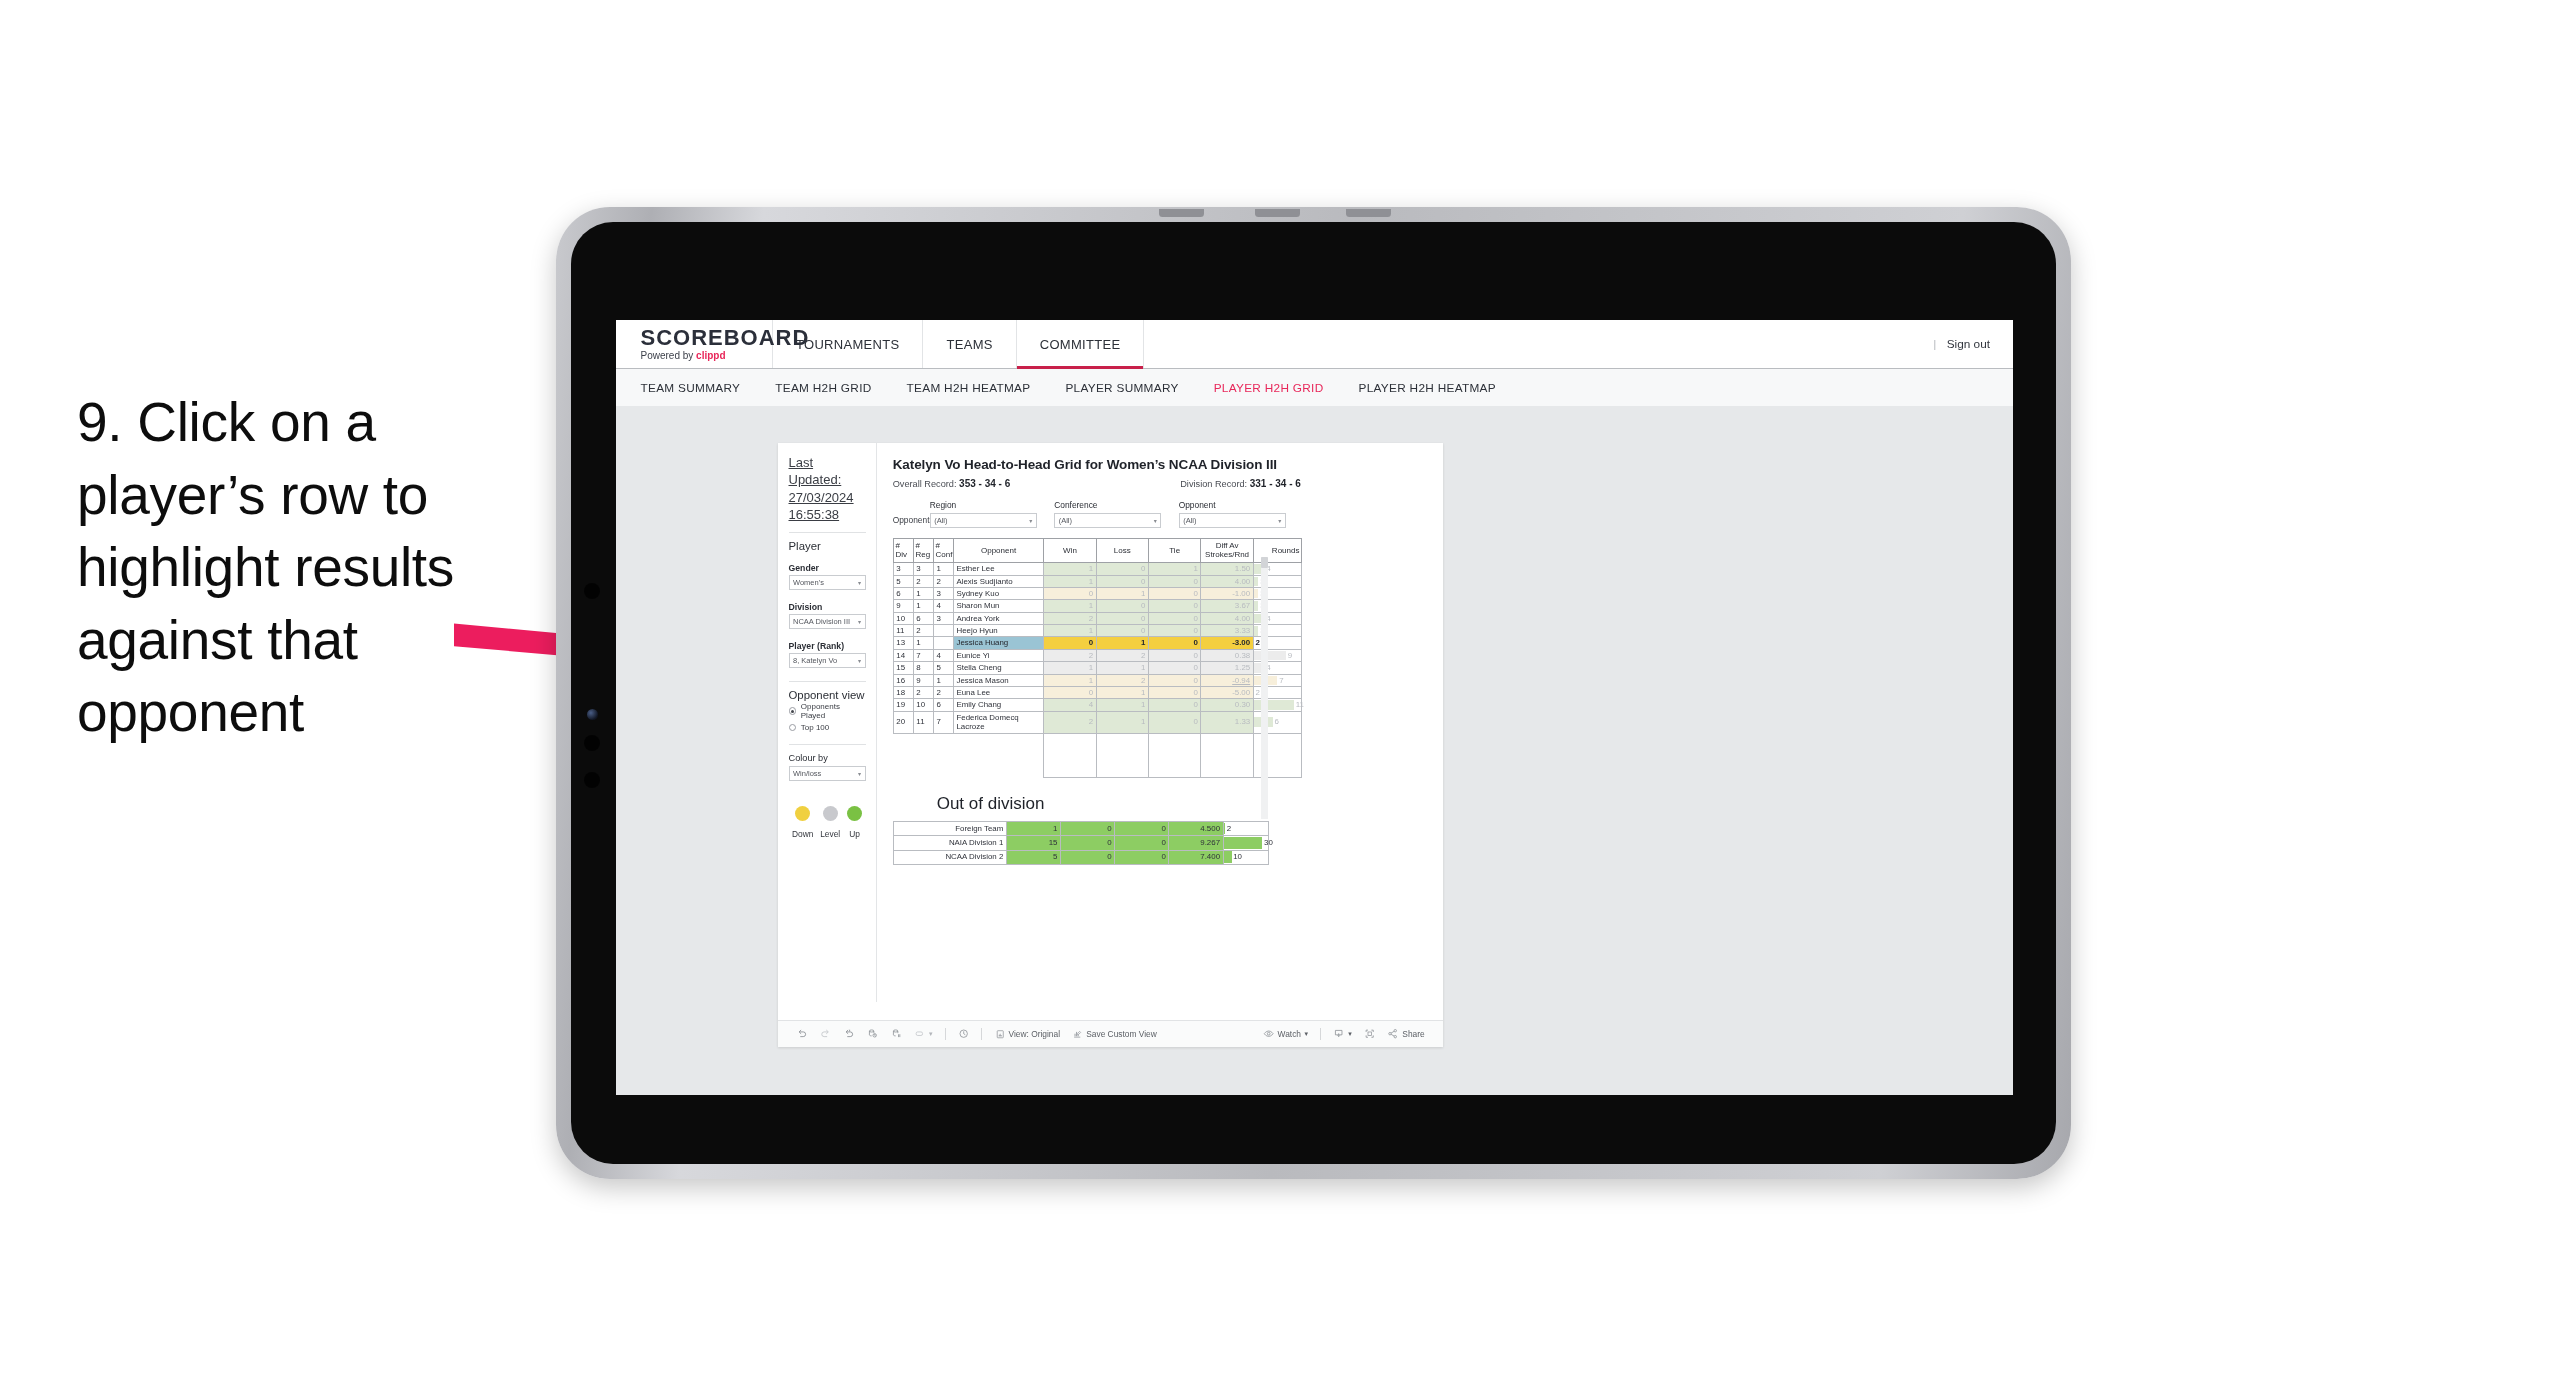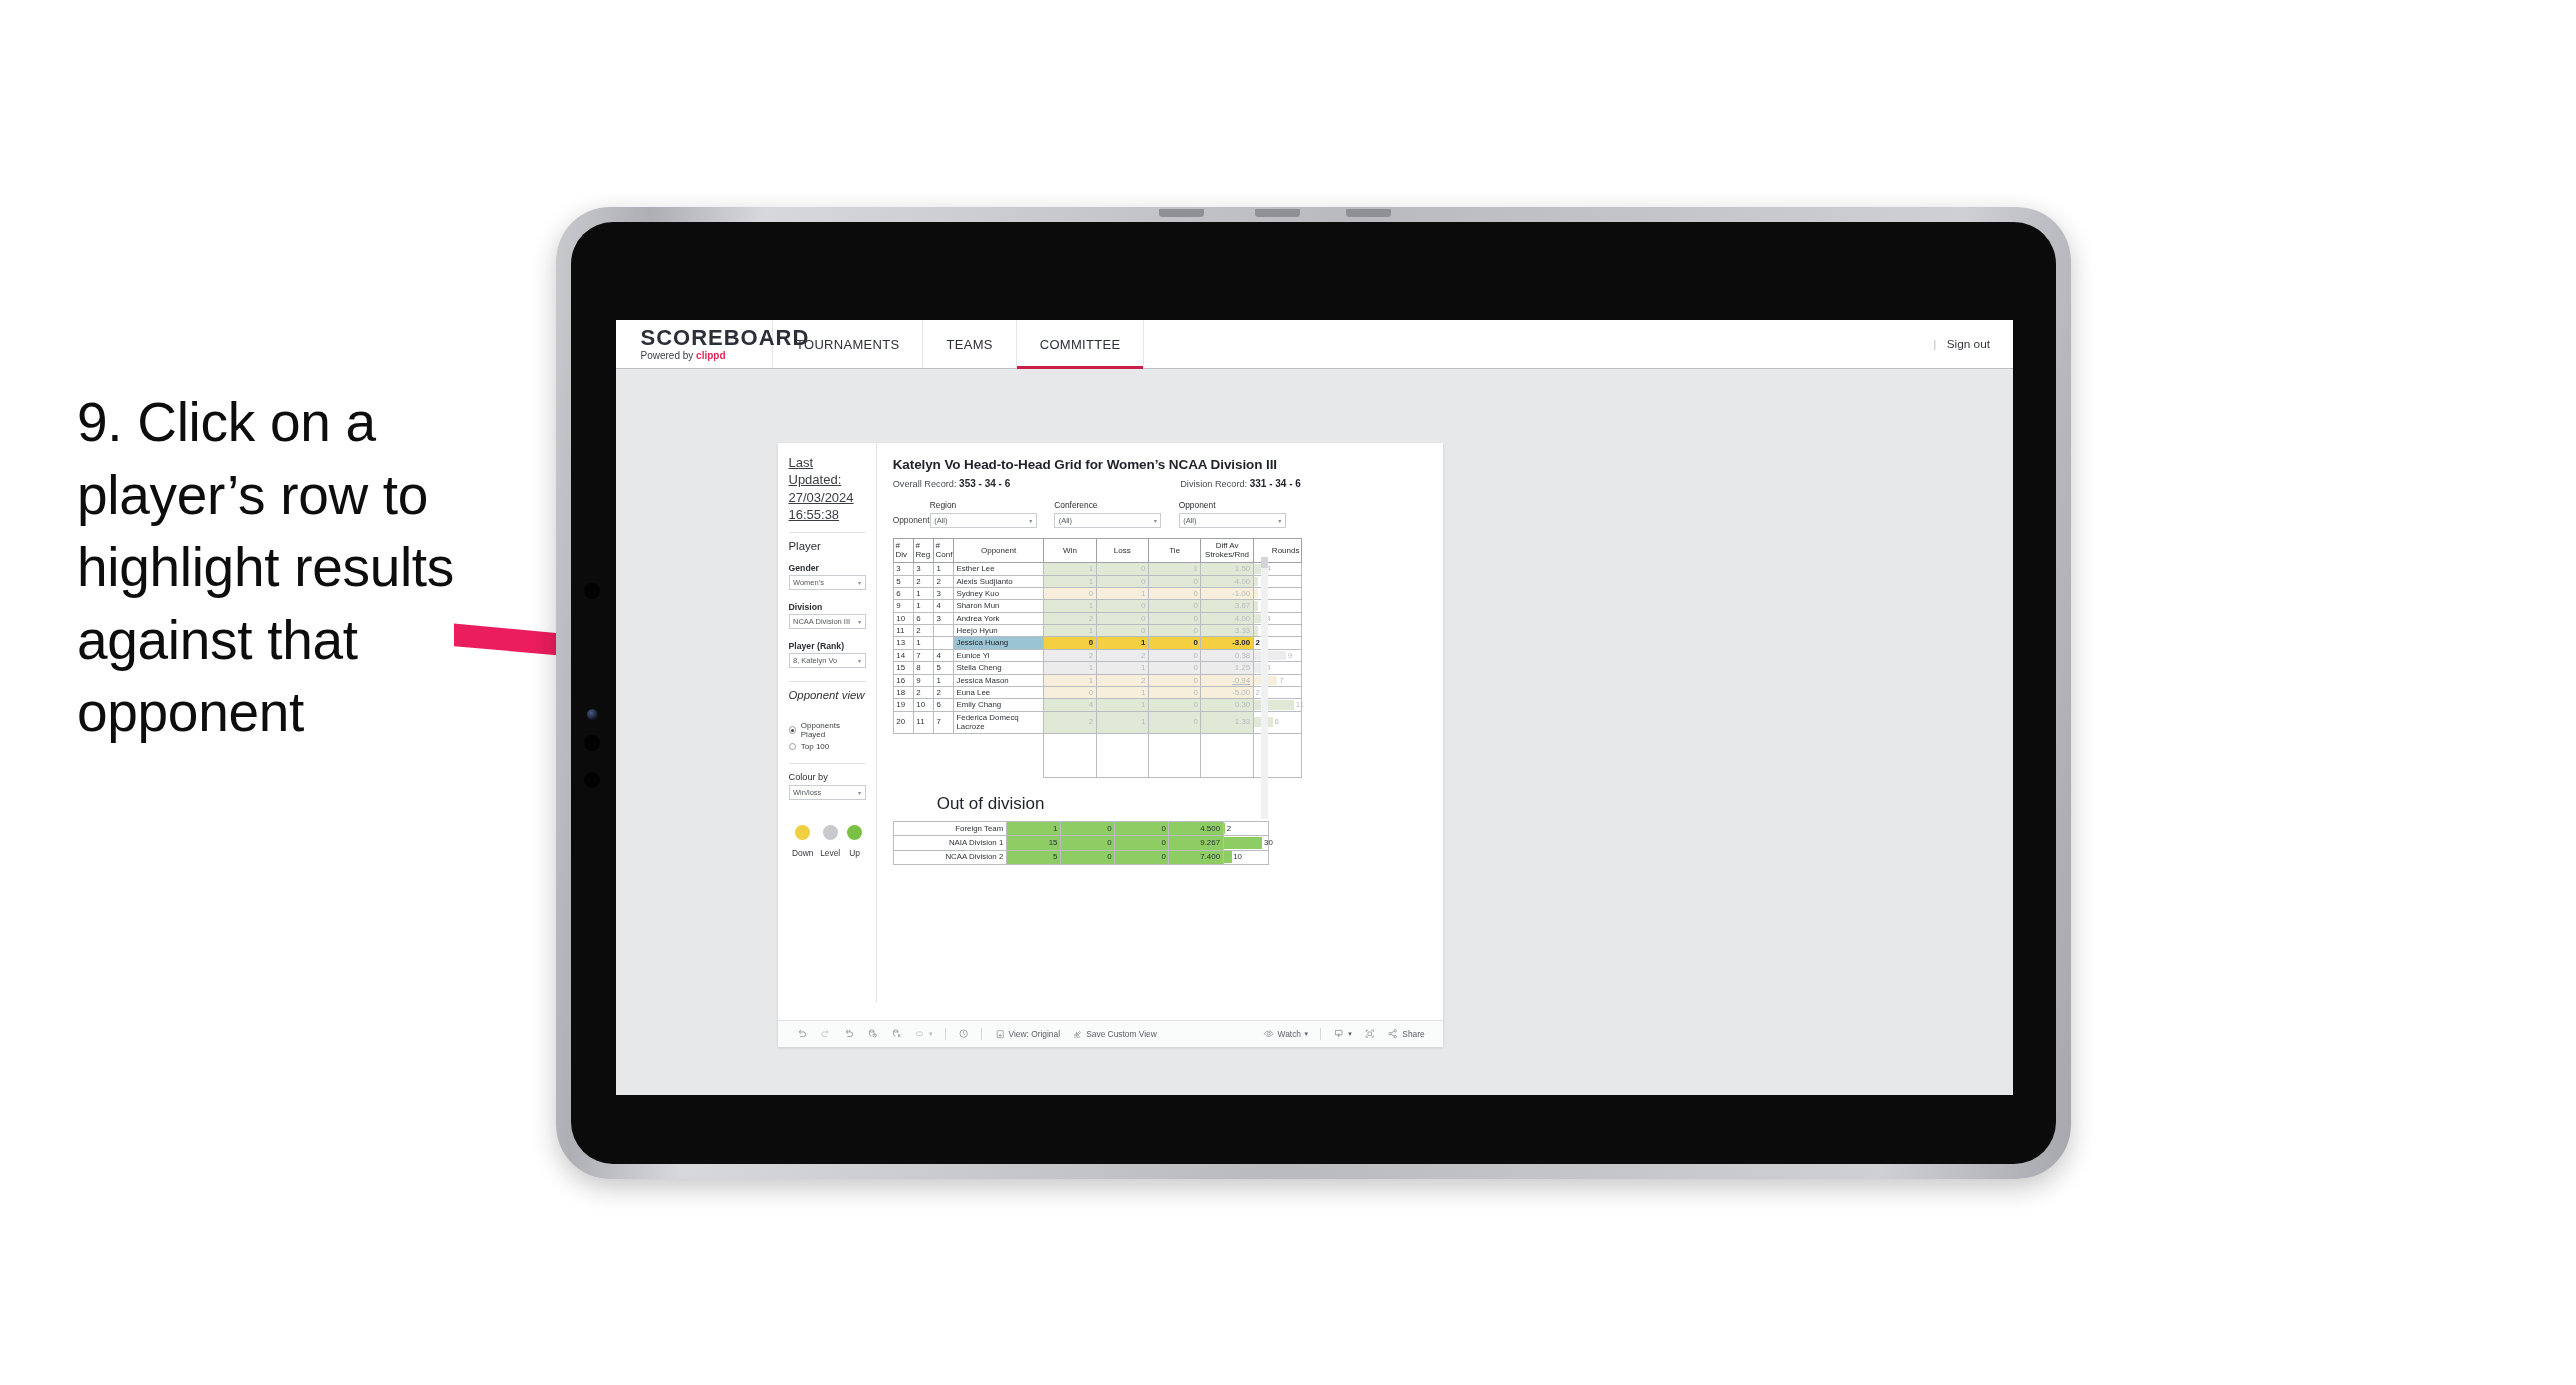--- a/index.html
+++ b/index.html
@@ -175,20 +175,28 @@
         </div>
         <div class="topitem">TOURNAMENTS</div>
         <div class="topitem">TEAMS</div>
         <div class="topitem active">COMMITTEE</div>
         <div id="topright">
           <span class="sep">|</span>
           <span>Sign out</span>
         </div>
       </div>
 
+      <div id="subnav">
+        <div class="subitem">TEAM SUMMARY</div>
+        <div class="subitem">TEAM H2H GRID</div>
+        <div class="subitem">TEAM H2H HEATMAP</div>
+        <div class="subitem">PLAYER SUMMARY</div>
+        <div class="subitem active">PLAYER H2H GRID</div>
+        <div class="subitem">PLAYER H2H HEATMAP</div>
+      </div>
 
       <div id="canvas">
         <div id="viz">
 
           <div id="side">
             <div class="lu">Last Updated: 27/03/2024 16:55:38</div>
             <div class="hr"></div>
             <div class="sec-title">Player</div>
 
             <div class="fl">Gender</div>
@@ -203,21 +211,21 @@
               <span class="car">▾</span>
             </div>
 
             <div class="fl">Player (Rank)</div>
             <div class="fsel">
               <span>8, Katelyn Vo</span>
               <span class="car">▾</span>
             </div>
 
             <div class="hr" style="margin-top:12.2px;"></div>
-            <div class="sec-title" style="margin-bottom:20px;font-style:italic;">Opponent view</div>
+            <div class="sec-title" style="margin-bottom:1px;">Opponent view</div>
             <div class="radio-row">
               <span class="rdo on"></span>
               <span>Opponents Played</span>
             </div>
             <div class="radio-row">
               <span class="rdo"></span>
               <span>Top 100</span>
             </div>
 
             <div class="hr" style="margin-top:12.2px;"></div>

